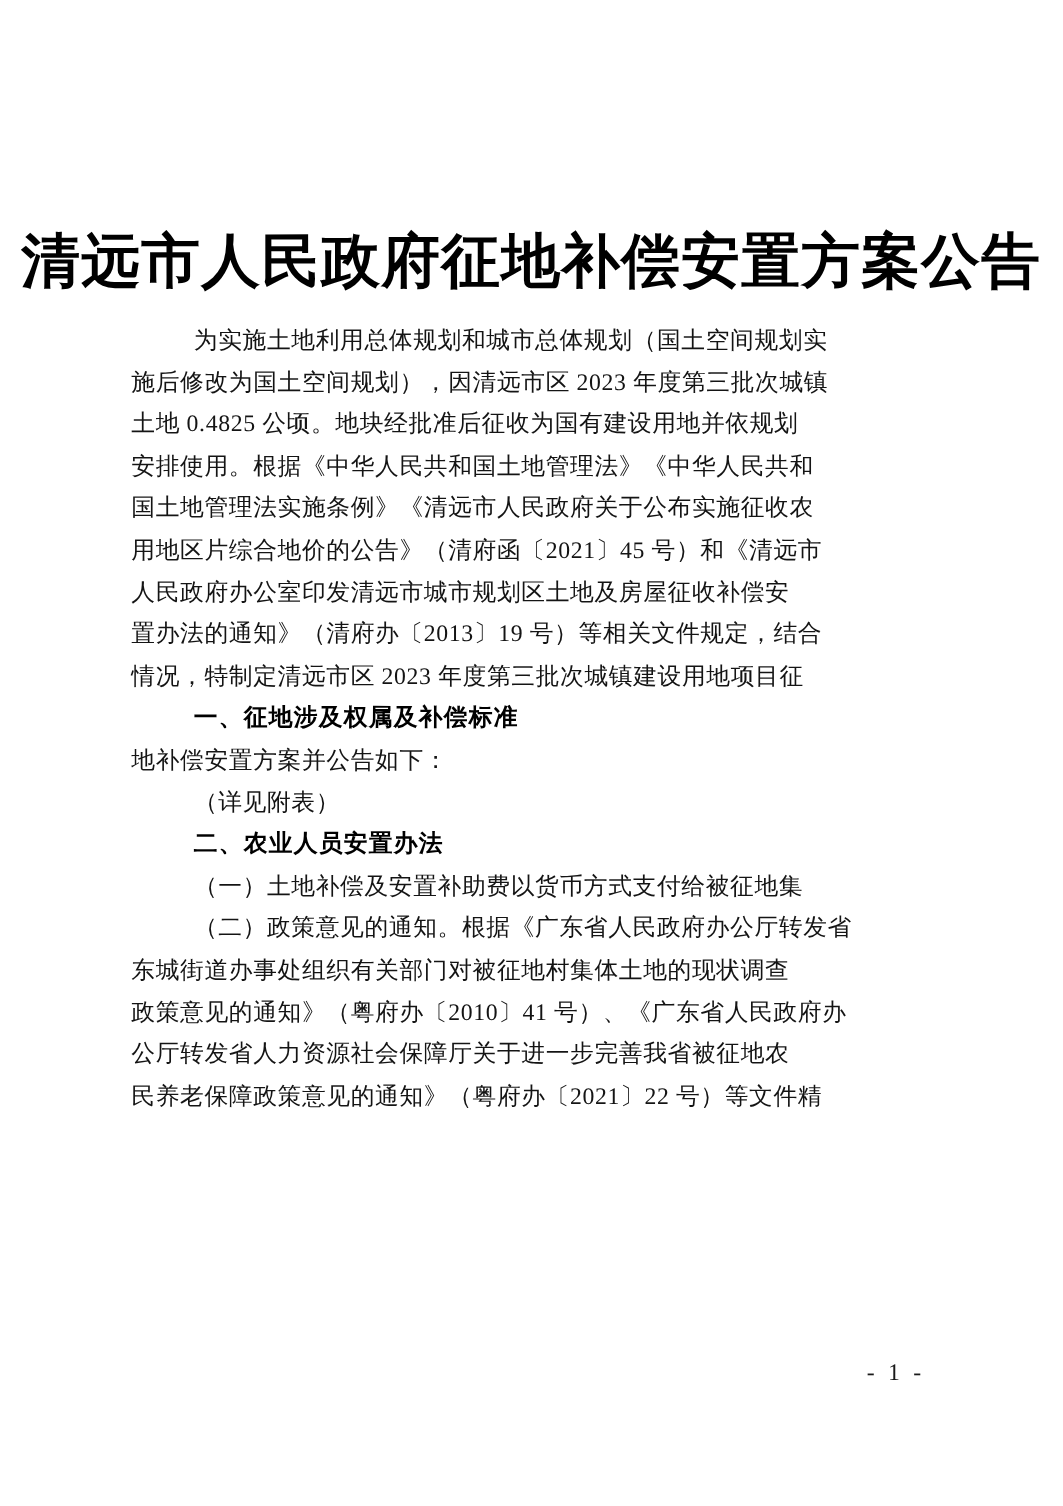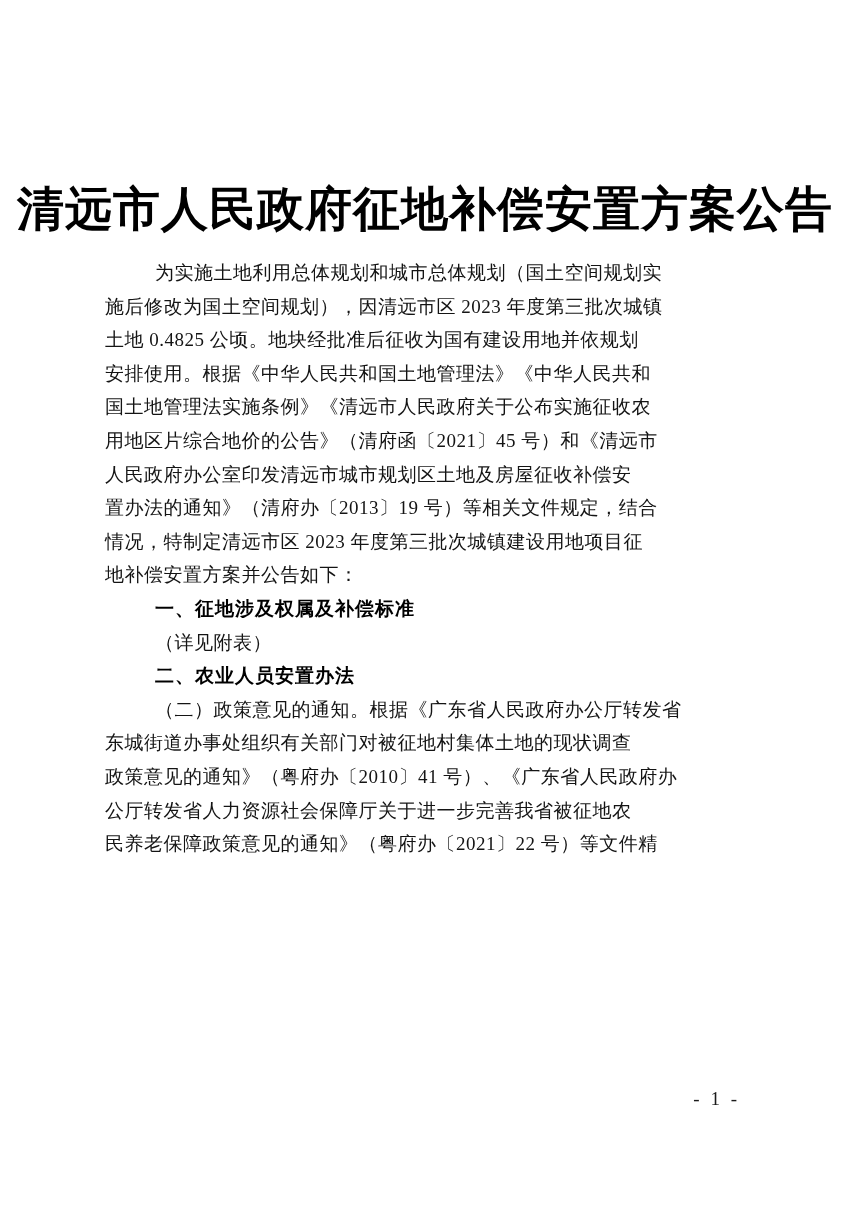--- a/index.html
+++ b/index.html
@@ -71,24 +71,25 @@
   <div class="content">
     <div class="line indent">为实施土地利用总体规划和城市总体规划（国土空间规划实</div>
     <div class="line">施后修改为国土空间规划），因清远市区 2023 年度第三批次城镇</div>
     <div class="line">土地 0.4825 公顷。地块经批准后征收为国有建设用地并依规划</div>
     <div class="line">安排使用。根据《中华人民共和国土地管理法》《中华人民共和</div>
     <div class="line">国土地管理法实施条例》《清远市人民政府关于公布实施征收农</div>
     <div class="line">用地区片综合地价的公告》（清府函〔2021〕45 号）和《清远市</div>
     <div class="line">人民政府办公室印发清远市城市规划区土地及房屋征收补偿安</div>
     <div class="line">置办法的通知》（清府办〔2013〕19 号）等相关文件规定，结合</div>
     <div class="line">情况，特制定清远市区 2023 年度第三批次城镇建设用地项目征</div>
+    <div class="line indent heading">一、征地涉及权属及补偿标准</div>
     <div class="line">地补偿安置方案并公告如下：</div>
-    <div class="line indent heading">一、征地涉及权属及补偿标准</div>
     <div class="line indent">（详见附表）</div>
     <div class="line indent heading">二、农业人员安置办法</div>
+    <div class="line indent">（一）土地补偿及安置补助费以货币方式支付给被征地集</div>
     <div class="line indent">（二）政策意见的通知。根据《广东省人民政府办公厅转发省</div>
     <div class="line">东城街道办事处组织有关部门对被征地村集体土地的现状调查</div>
     <div class="line">政策意见的通知》（粤府办〔2010〕41 号）、《广东省人民政府办</div>
     <div class="line">公厅转发省人力资源社会保障厅关于进一步完善我省被征地农</div>
     <div class="line">民养老保障政策意见的通知》（粤府办〔2021〕22 号）等文件精</div>
   </div>
 
   <div class="page-number">- 1 -</div>
 
 </div>

